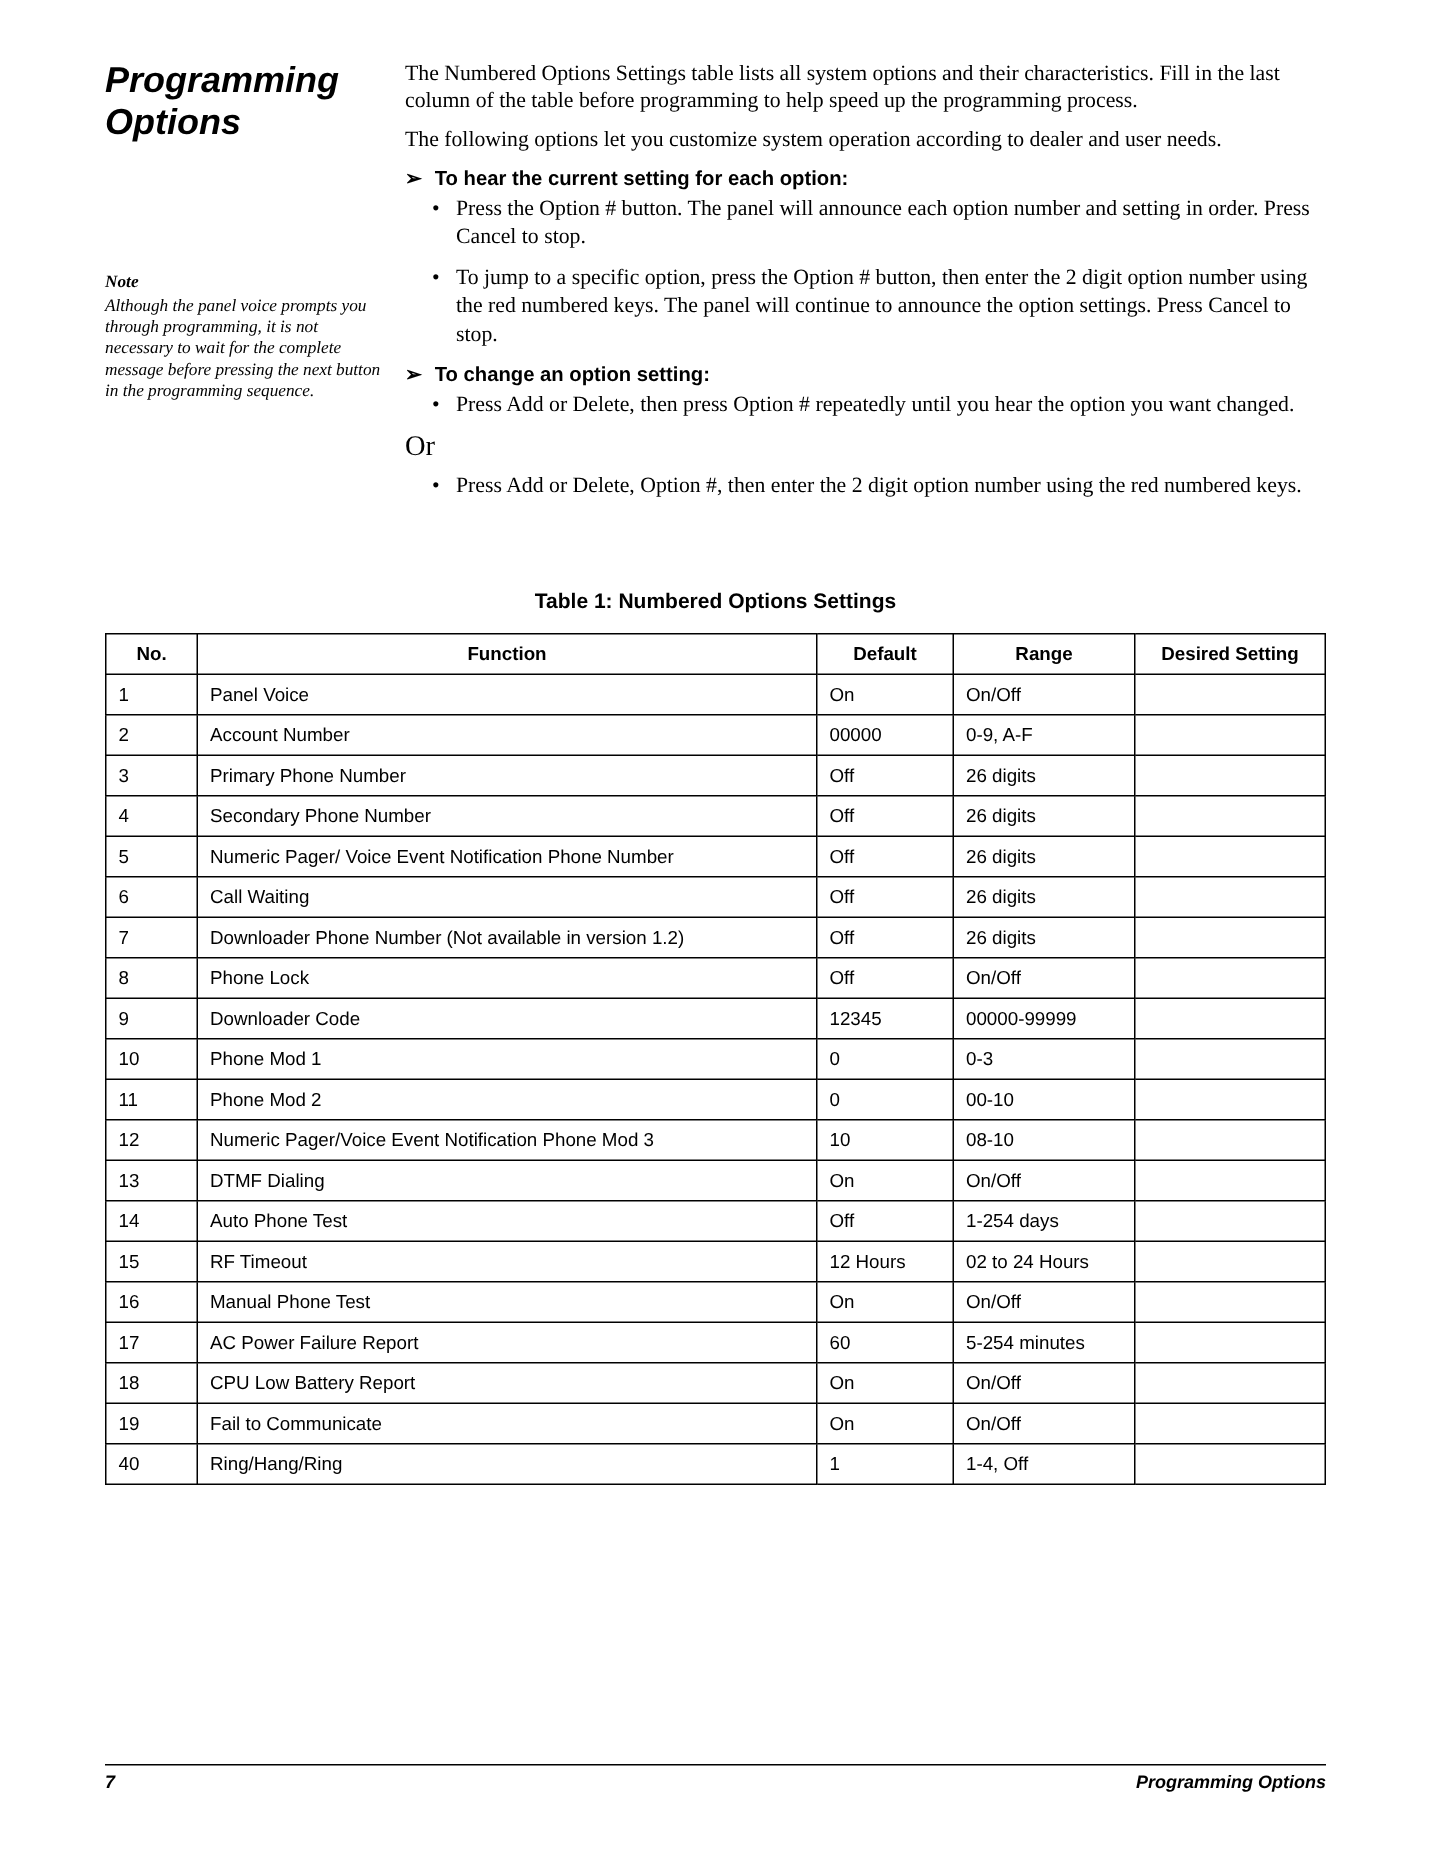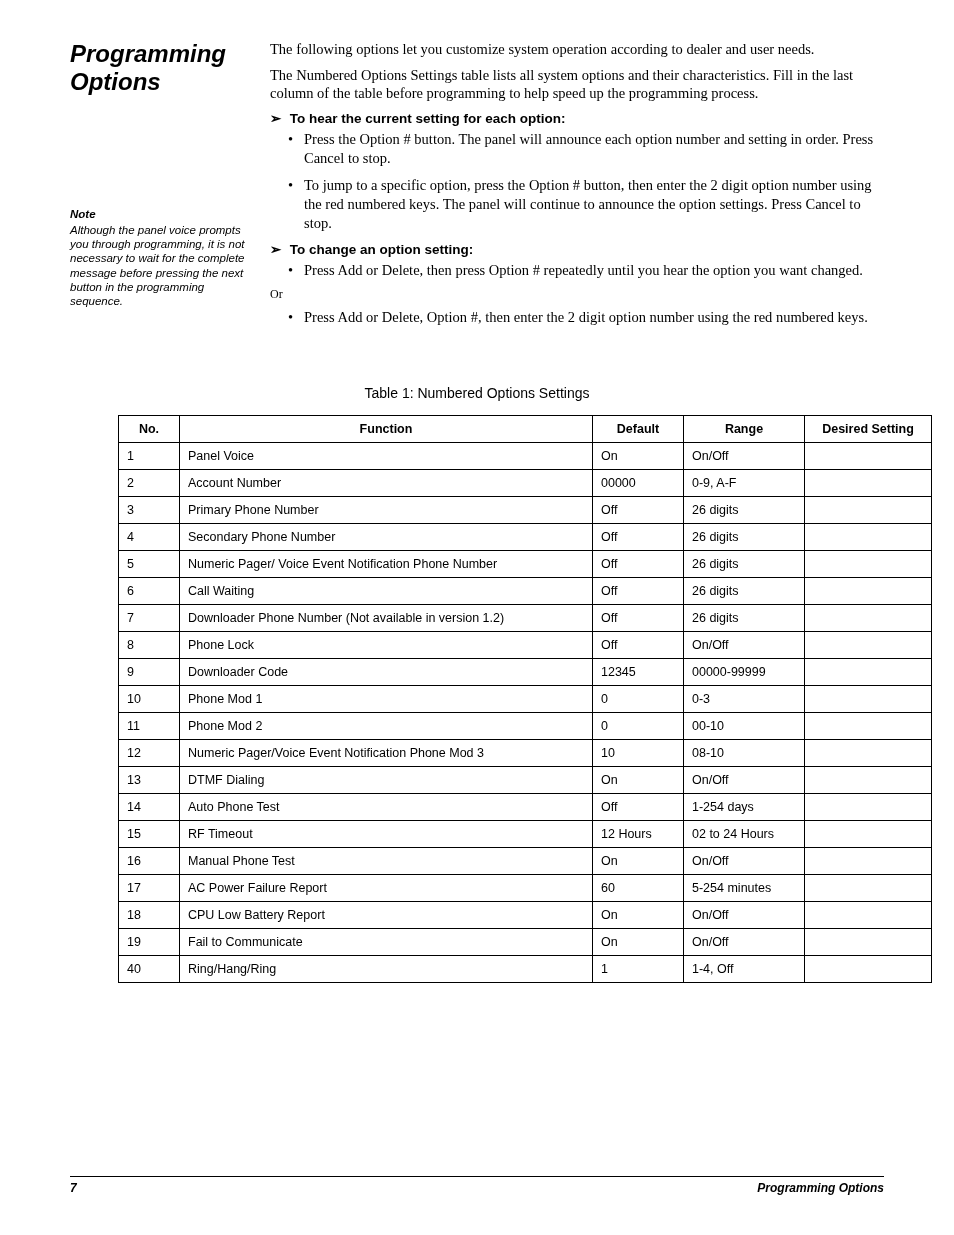--- a/index.html
+++ b/index.html
@@ -55,49 +55,48 @@
     margin: 0 0 8px 0;
     padding-left: 16px;
   }
   ul.bullets > li::before {
     content: "•";
     position: absolute;
     left: 0;
     top: 0;
   }
   .or-text {
-    font-size: 12px;
+    font-size: 19px;
     margin: 2px 0 6px 0;
   }
   .side-note {
-    font-family: Liberation Sans, sans-serif;
+    font-family: Liberation Serif, serif;
     font-size: 11.5px;
     font-style: italic;
     line-height: 1.25;
     padding-right: 14px;
-    margin-top: 112px;
+    margin-top: 86px;
   }
   .side-note .note-label {
     font-weight: bold;
     display: block;
     margin-bottom: 1px;
   }
   .table-title {
     font-family: Arial, Helvetica, sans-serif;
-    font-weight: normal;
+    font-weight: bold;
     font-size: 14px;
     text-align: center;
     margin: 50px 0 14px 0;
   }
   table.options {
     width: 100%;
     border-collapse: collapse;
     font-family: Arial, Helvetica, sans-serif;
     font-size: 12.5px;
-    margin-left: 48px;
   }
   table.options th, table.options td {
     border: 1px solid #000;
     padding: 6px 8px;
     text-align: left;
     vertical-align: middle;
   }
   table.options th {
     font-weight: bold;
     text-align: center;
@@ -130,22 +129,22 @@
 
     <div>
       <div class="section-title">Programming Options</div>
       <div class="side-note">
         <span class="note-label">Note</span>
         <span>Although the panel voice prompts you through programming, it is not necessary to wait for the complete message before pressing the next button in the programming sequence.</span>
       </div>
     </div>
 
     <div class="intro">
+      <p>The Numbered Options Settings table lists all system options and their characteristics. Fill in the last column of the table before programming to help speed up the programming process.</p>
       <p>The following options let you customize system operation according to dealer and user needs.</p>
-      <p>The Numbered Options Settings table lists all system options and their characteristics. Fill in the last column of the table before programming to help speed up the programming process.</p>
 
       <div class="proc-heading">
         <span class="arrow">➢</span>
         <span>To hear the current setting for each option:</span>
       </div>
       <ul class="bullets">
         <li>Press the Option # button. The panel will announce each option number and setting in order. Press Cancel to stop.</li>
         <li>To jump to a specific option, press the Option # button, then enter the 2 digit option number using the red numbered keys. The panel will continue to announce the option settings. Press Cancel to stop.</li>
       </ul>
 

